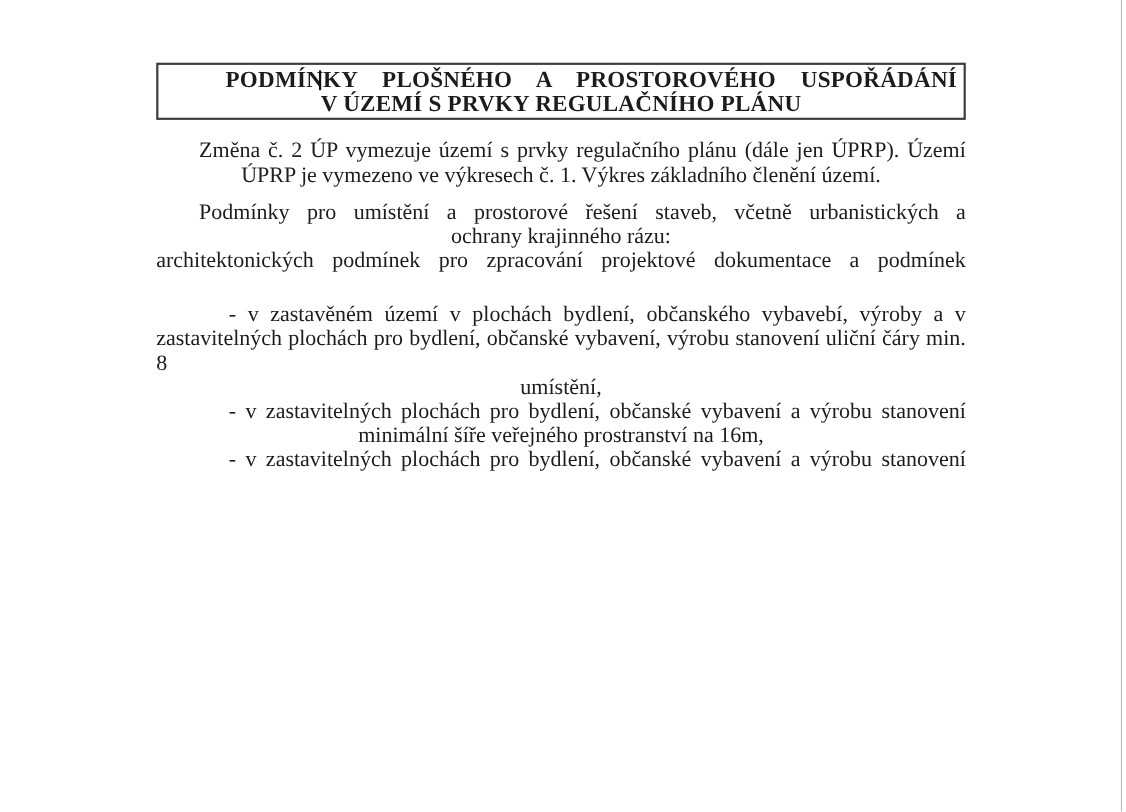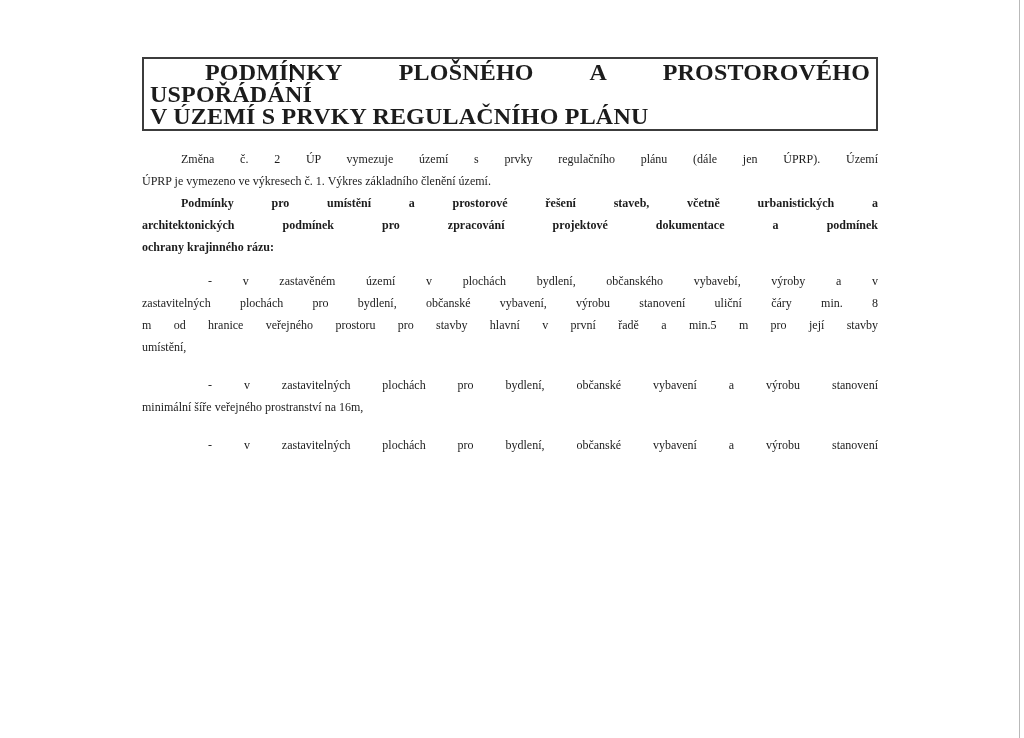--- a/index.html
+++ b/index.html
@@ -27,45 +27,45 @@
     width: 736px;
   }
   
   .hbox {
     position: relative;
     box-sizing: border-box;
     width: 736px;
     border: 2px solid #3c3c3c;
     padding: 2px 6px 2px 6px;
     font-weight: bold;
-    font-size: 24px;
+    font-size: 21px;
     line-height: 22px;
     letter-spacing: 0.2px;
   }
   .hline1 {
     text-indent: 55px;
     text-align: justify;
     text-align-last: justify;
   }
-  .hline2 { text-align: left; }
+  .hline2 { text-align: center; }
   .caret {
     position: absolute;
     left: 146px;
     top: 5px;
     width: 2px;
     height: 18px;
     background: #111111;
   }
   
-  .para { font-size: 12px; line-height: 22px; }
+  .para { font-size: 20px; line-height: 22px; }
   .para-intro { margin-top: 17px; }
-  .para-cond  { font-weight: bold; }
-  .para-b1    { margin-top: 12px; }
-  .para-b2, .para-b3 { margin-top: 16px; }
-  .ln { width: 736px; }
+  .para-cond  { margin-top: 12px; font-weight: normal; }
+  .para-b1    { margin-top: 27px; }
+  .para-b2, .para-b3 { margin-top: 0; }
+  .ln { width: 736px; text-align: center; }
   .j { text-align: justify; text-align-last: justify; }
   .ind-p { text-indent: 39px; }
   .ind-b { text-indent: 66px; }
 </style>
 </head>
 <body>
 
 <div class="page">
   <div class="edge-line"></div>
 
@@ -77,28 +77,27 @@
       <div class="caret"></div>
     </div>
 
     <div class="para para-intro">
       <div class="ln j ind-p">Změna č. 2 ÚP vymezuje území s prvky regulačního plánu (dále jen ÚPRP). Území</div>
       <div class="ln">ÚPRP je vymezeno ve výkresech č. 1. Výkres základního členění území.</div>
     </div>
 
     <div class="para para-cond">
       <div class="ln j ind-p">Podmínky pro umístění a prostorové řešení staveb, včetně urbanistických a</div>
+      <div class="ln">ochrany krajinného rázu:</div>
       <div class="ln j">architektonických podmínek pro zpracování projektové dokumentace a podmínek</div>
-      <div class="ln">ochrany krajinného rázu:</div>
     </div>
 
     <div class="para para-b1">
       <div class="ln j ind-b">- v zastavěném území v plochách bydlení, občanského vybavebí, výroby a v</div>
       <div class="ln j">zastavitelných plochách pro bydlení, občanské vybavení, výrobu stanovení uliční čáry min. 8</div>
-      <div class="ln j">m od hranice veřejného prostoru pro stavby hlavní v první řadě a min.5 m pro její stavby</div>
       <div class="ln">umístění,</div>
     </div>
 
     <div class="para para-b2">
       <div class="ln j ind-b">- v zastavitelných plochách pro bydlení, občanské vybavení a výrobu stanovení</div>
       <div class="ln">minimální šíře veřejného prostranství na 16m,</div>
     </div>
 
     <div class="para para-b3">
       <div class="ln j ind-b">- v zastavitelných plochách pro bydlení, občanské vybavení a výrobu stanovení</div>

